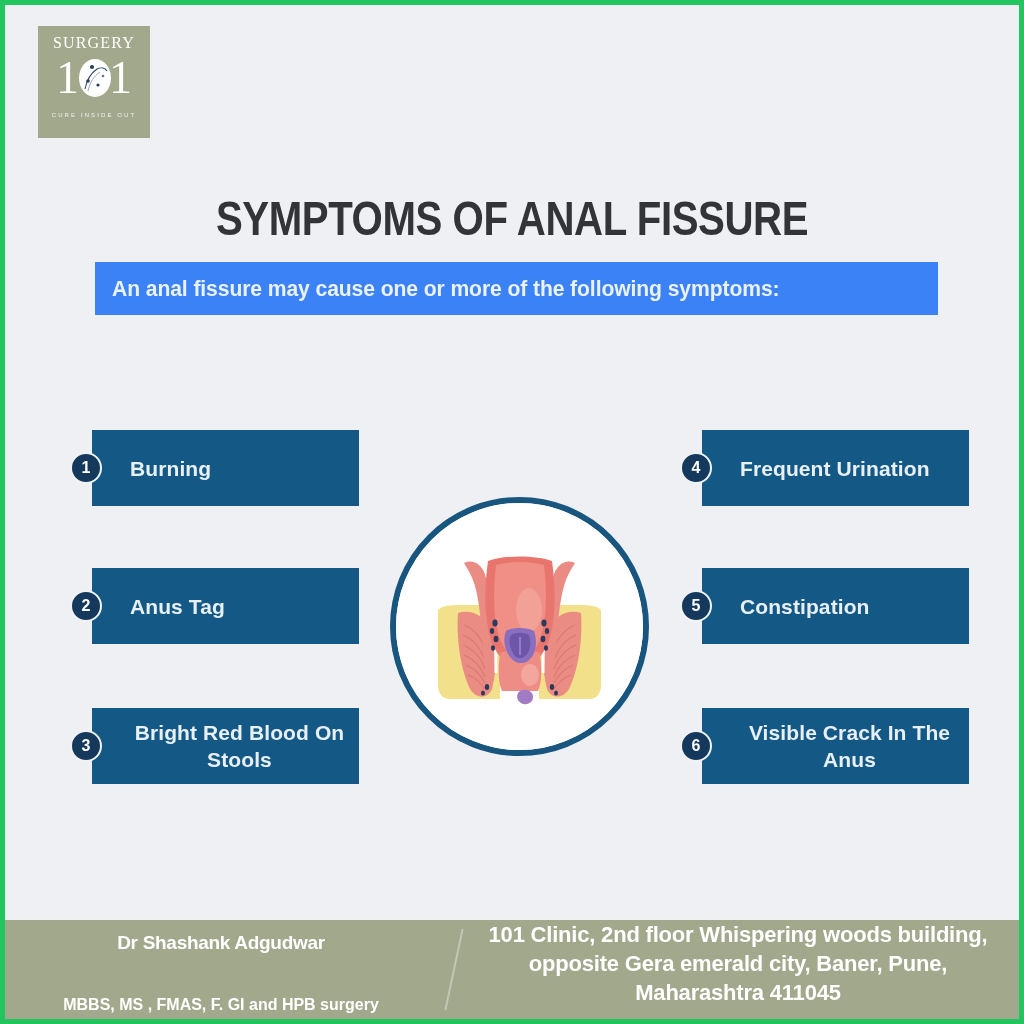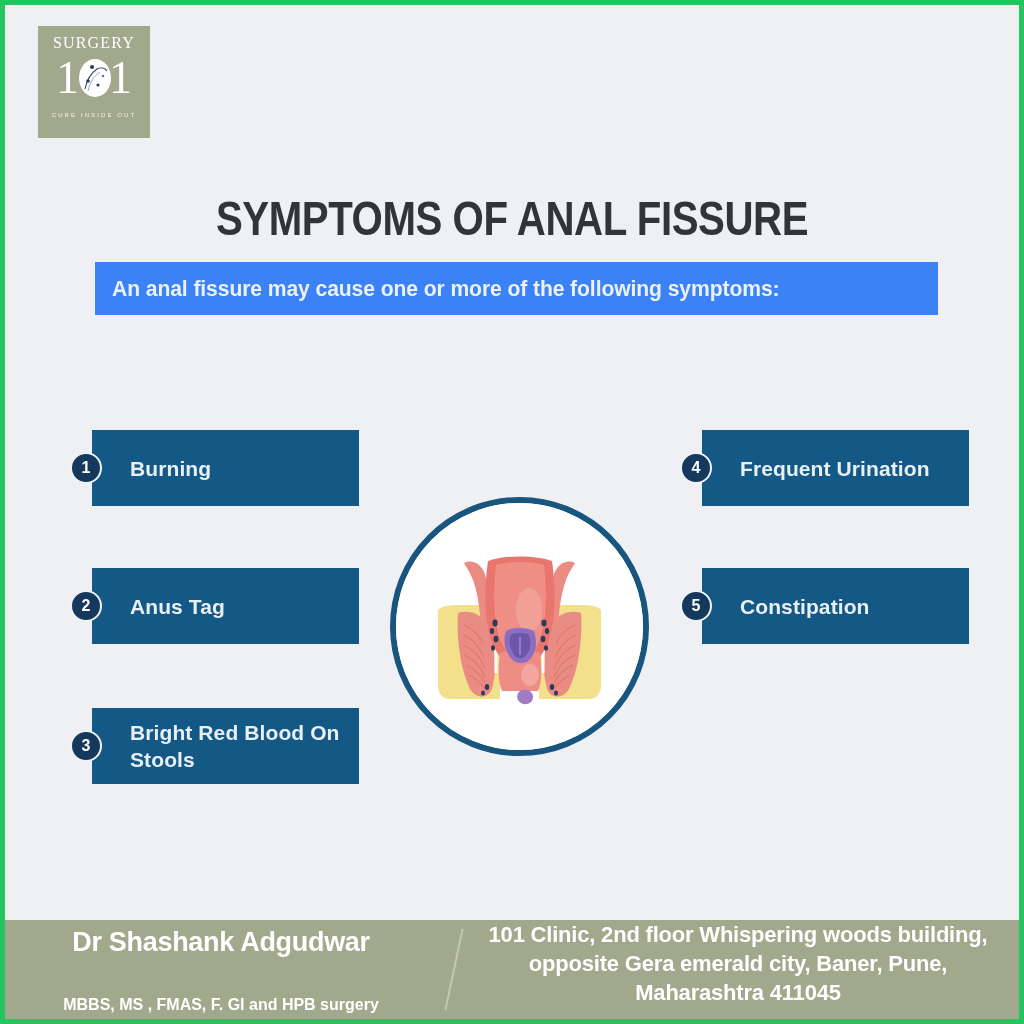--- a/index.html
+++ b/index.html
@@ -122,20 +122,21 @@
   .item .bar {
     position: absolute;
     left: 0;
     top: 0;
     width: 100%;
     height: 76px;
     background: #145886;
     box-sizing: border-box;
     display: flex;
     align-items: center;
+    text-align: center;
   }
   .item .label {
     color: #e8f0f6;
     font-size: 21px;
     font-weight: 600;
     line-height: 27px;
     letter-spacing: 0.1px;
     padding-left: 38px;
     padding-right: 10px;
   }
@@ -199,21 +200,21 @@
     width: 432px;
     display: flex;
     flex-direction: column;
     align-items: center;
     justify-content: center;
     padding-top: 2px;
     box-sizing: border-box;
   }
   .doc-name {
     color: #ffffff;
-    font-size: 27px;
+    font-size: 19px;
     font-weight: bold;
     line-height: 31px;
     letter-spacing: -0.3px;
   }
   .doc-spec {
     color: #ffffff;
     font-size: 16px;
     font-weight: bold;
     line-height: 21px;
   }
@@ -313,20 +314,26 @@
     <div class="badge">4</div>
   </div>
 
   <div class="item col-right row2">
     <div class="bar">
       <span class="label">Constipation</span>
     </div>
     <div class="badge">5</div>
   </div>
 
+  <div class="item col-right row3">
+    <div class="bar">
+      <span class="label">Visible Crack In The Anus</span>
+    </div>
+    <div class="badge">6</div>
+  </div>
 
   <div class="circle">
     <svg width="247" height="247" viewBox="0 0 247 247">
       <rect x="0" y="0" width="247" height="247" fill="#ffffff"></rect>
 
       <path d="M42 108 C42 104 52 102 62 102 L104 102 L104 196 L54 196 C46 196 42 190 42 182 Z" fill="#f2e08a"></path>
       <path d="M205 108 C205 104 195 102 185 102 L143 102 L143 196 L193 196 C201 196 205 190 205 182 Z" fill="#f2e08a"></path>
 
       <path d="M62 110 C74 106 88 112 95 126 C102 142 101 166 96 186 C92 196 80 196 74 186 C66 170 60 140 62 110 Z" fill="#ea8c83"></path>
       <path d="M185 110 C173 106 159 112 152 126 C145 142 146 166 151 186 C155 196 167 196 173 186 C181 170 187 140 185 110 Z" fill="#ea8c83"></path>

